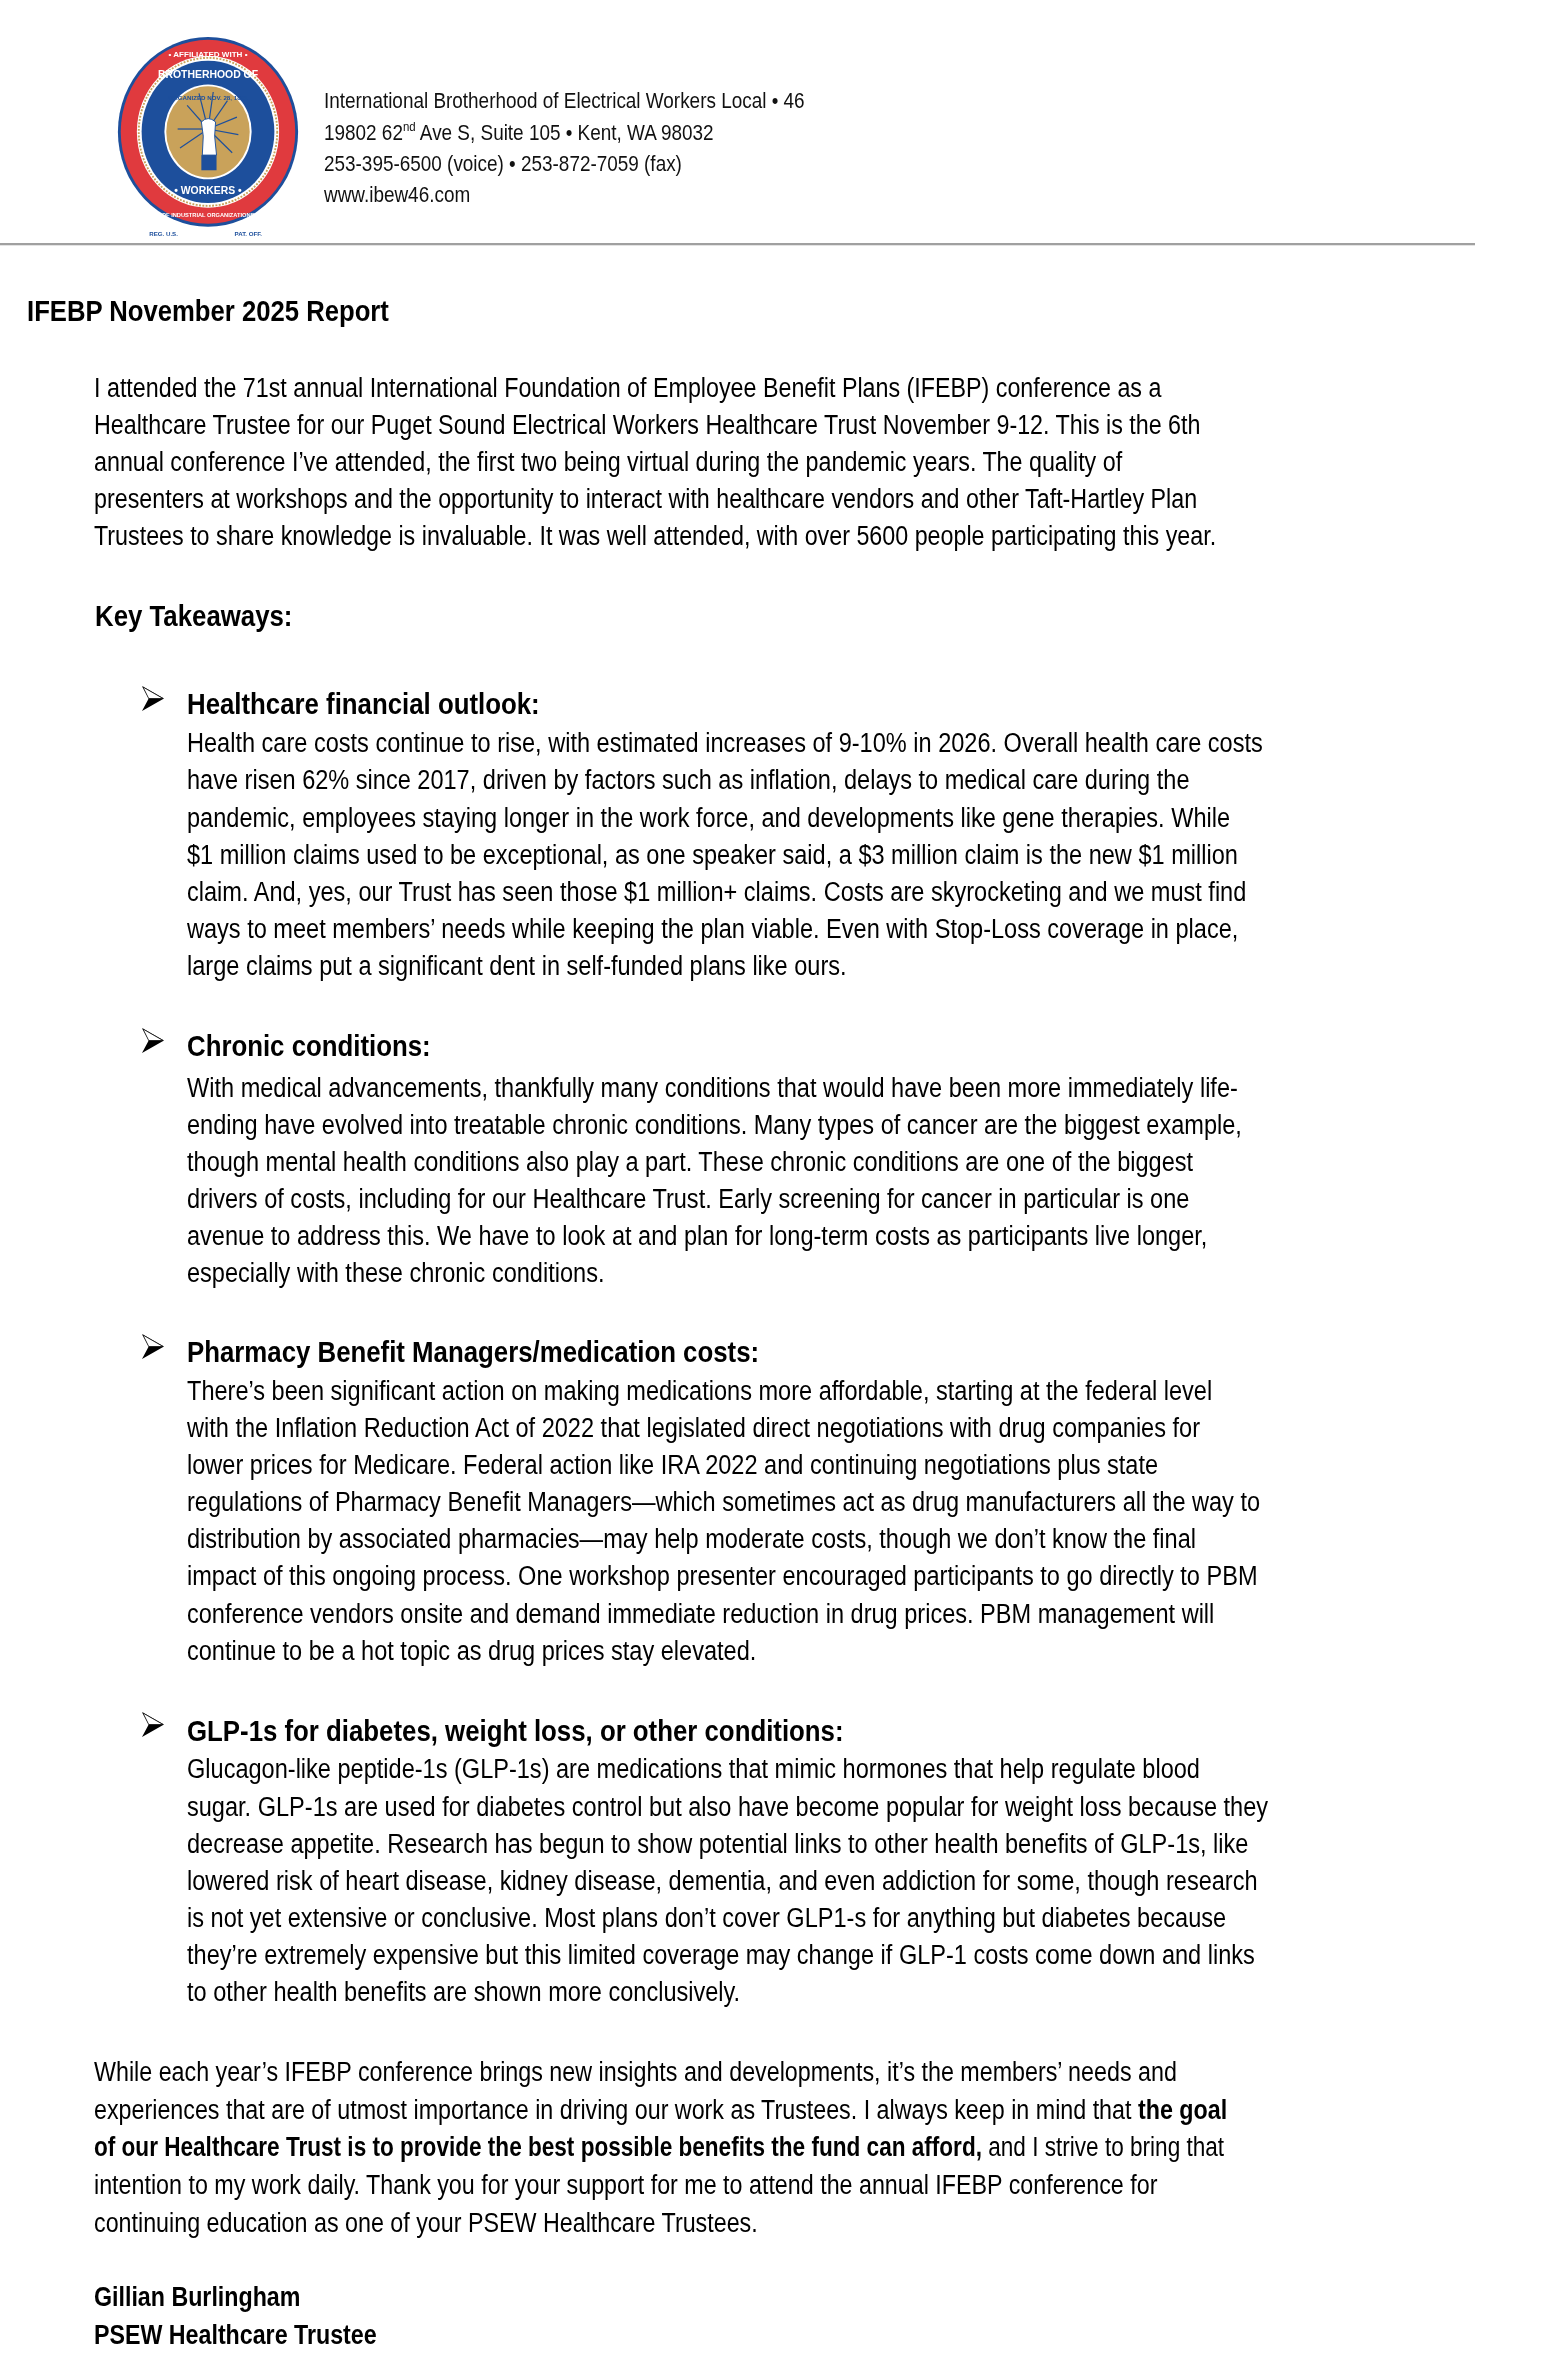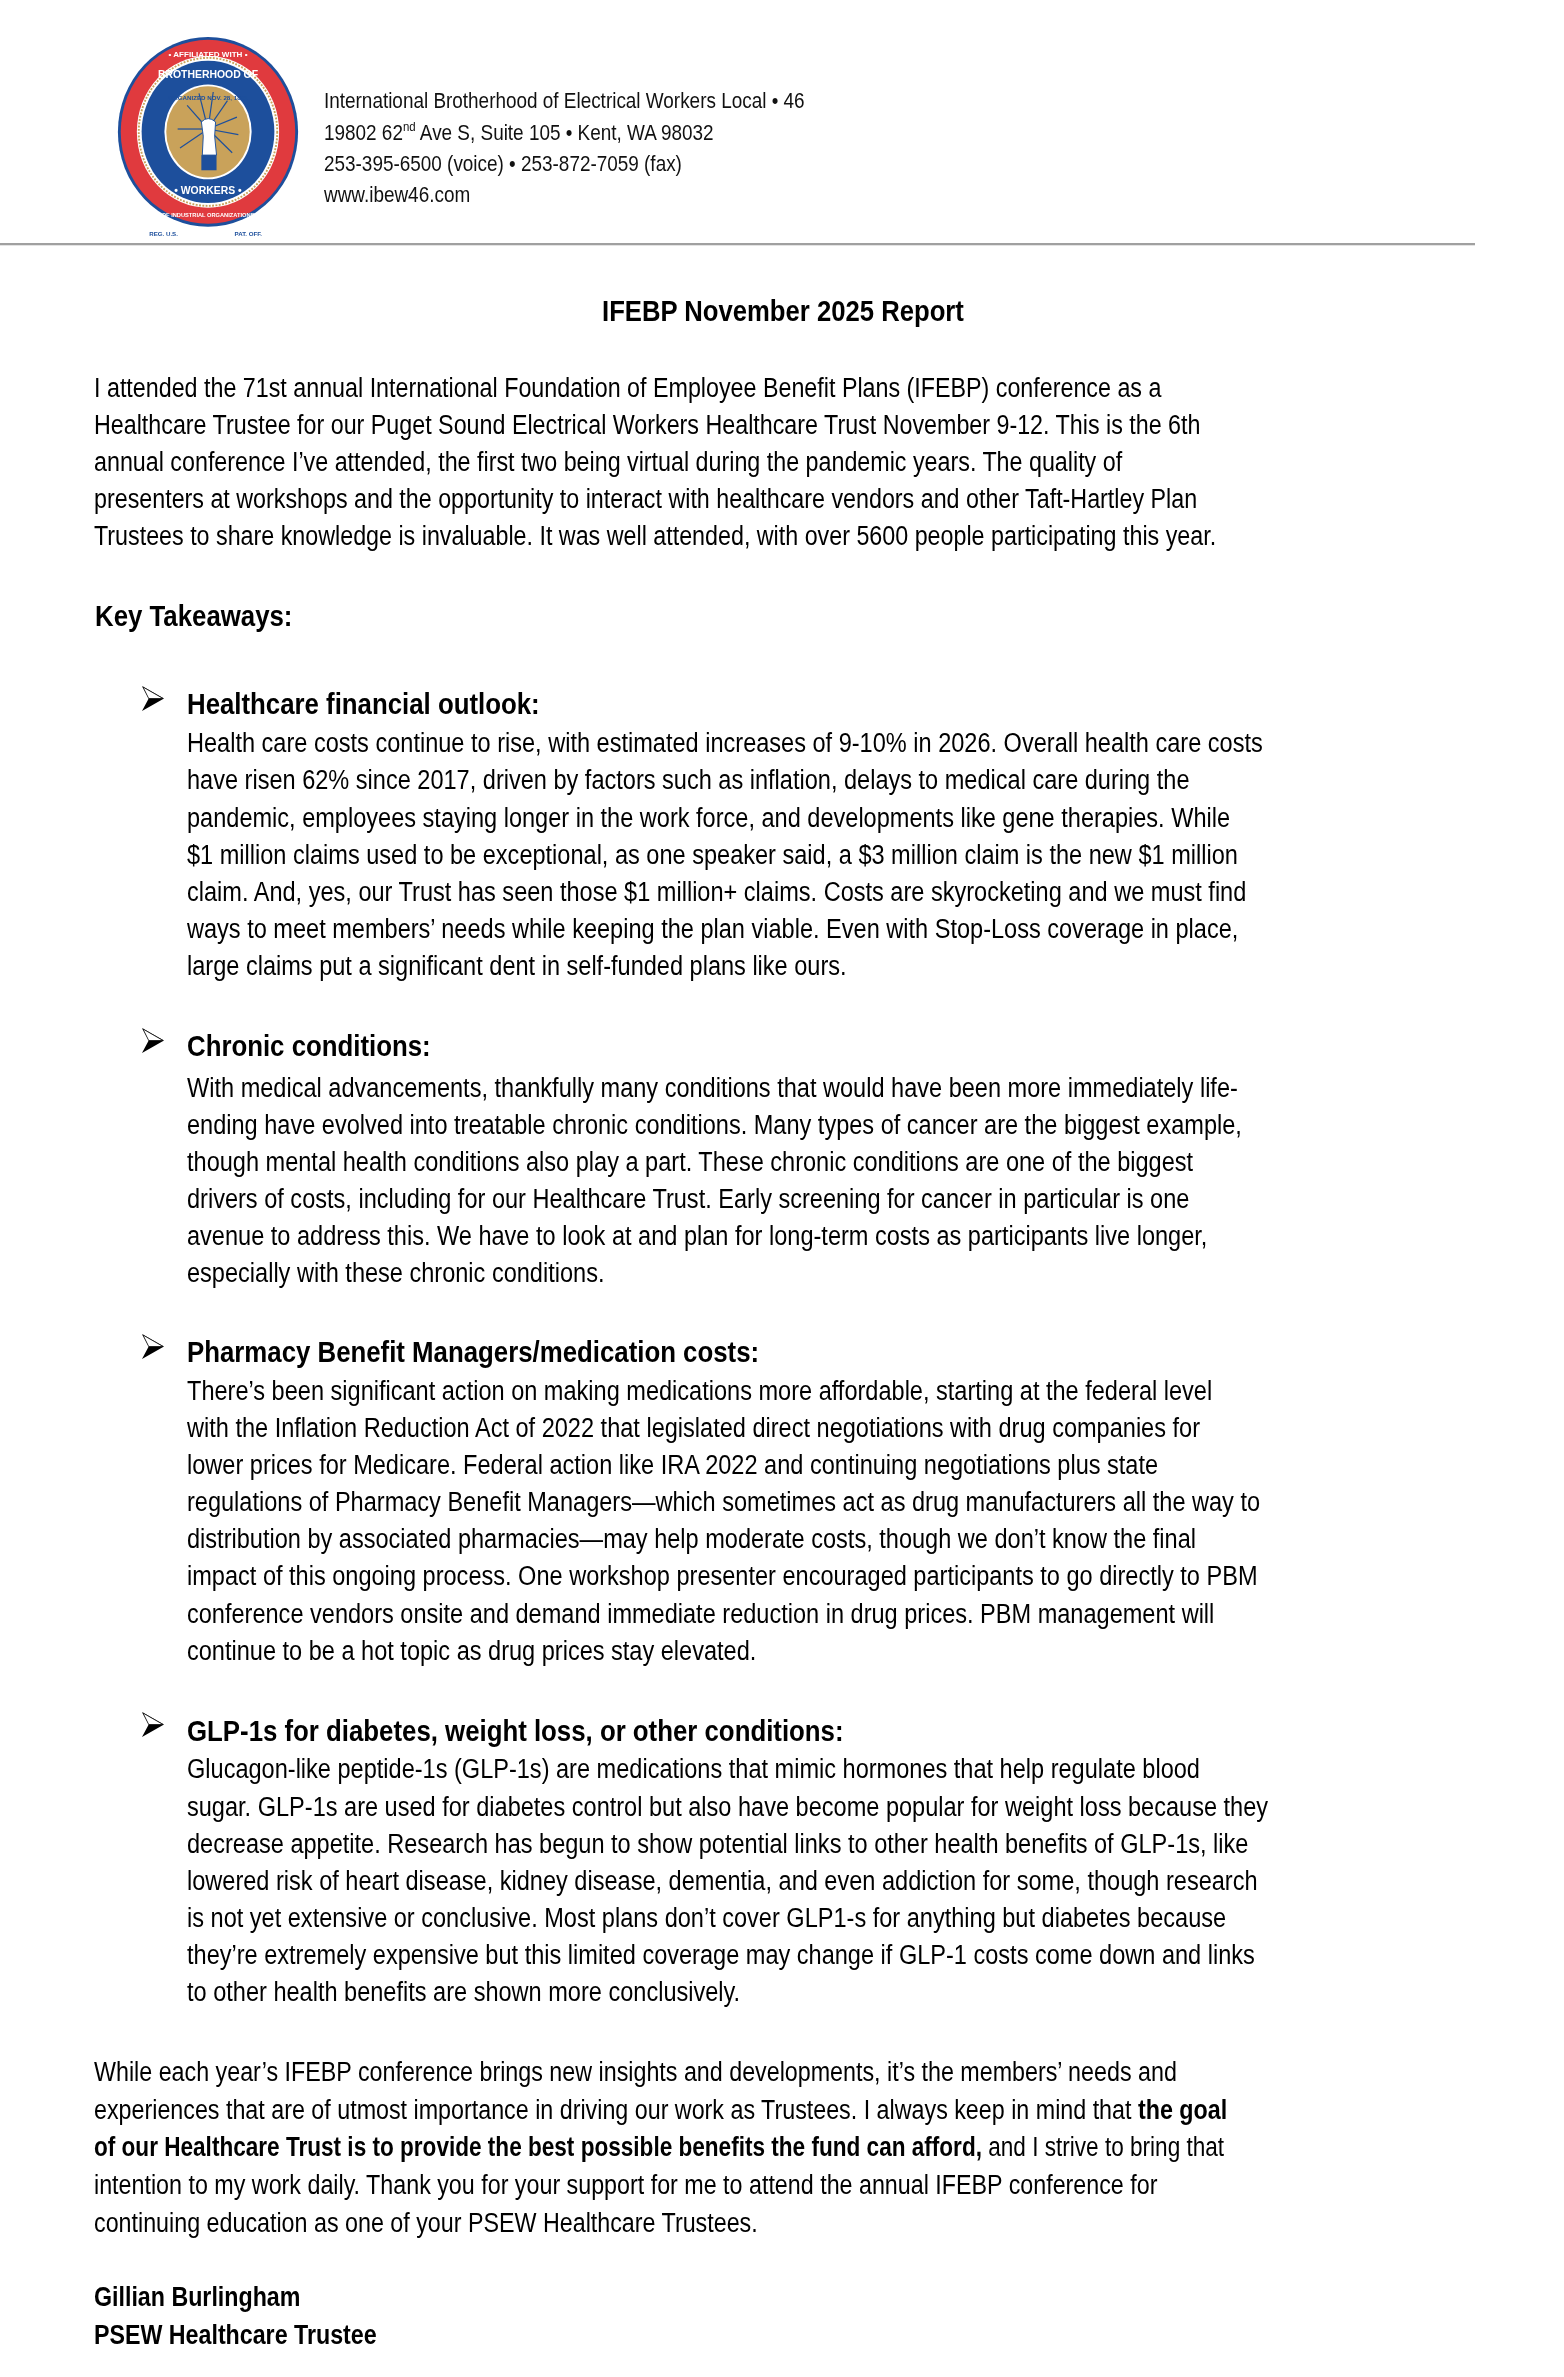--- a/index.html
+++ b/index.html
@@ -15,21 +15,21 @@
     position: absolute; left: 324px; font-size: 22px; line-height: 1;
     white-space: nowrap; transform-origin: left bottom; transform: scaleX(0.86);
     color: #111;
   }
   .hdr-line sup { font-size: 13.3px; vertical-align: 8.6px; line-height: 0; }
   
   #sep-dark { left: 0; top: 243px; width: 1475px; height: 2.9px; background: #a0a0a0; }
   #sep-light { left: 0; top: 245px; width: 1475px; height: 1.4px; background: #e3e3e3; }
   
   #title {
-    left: 0; width: 1565px; text-align: center; top: 296px;
+    left: 0; width: 1565px; text-align: left; top: 296px;
     font-weight: bold; font-size: 29.5px; line-height: 1; white-space: nowrap;
   }
   #title span { display: inline-block; transform: scaleX(0.87); }
   
   .tl {
     position: absolute; white-space: nowrap; line-height: 1;
     transform-origin: left top; font-size: 27px;
   }
   .tl.bold { font-weight: bold; }
   .tl.head { font-size: 30px; font-weight: bold; }

